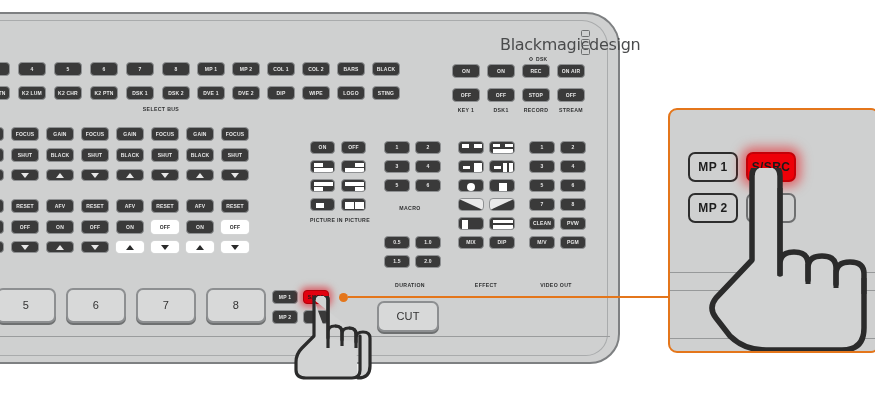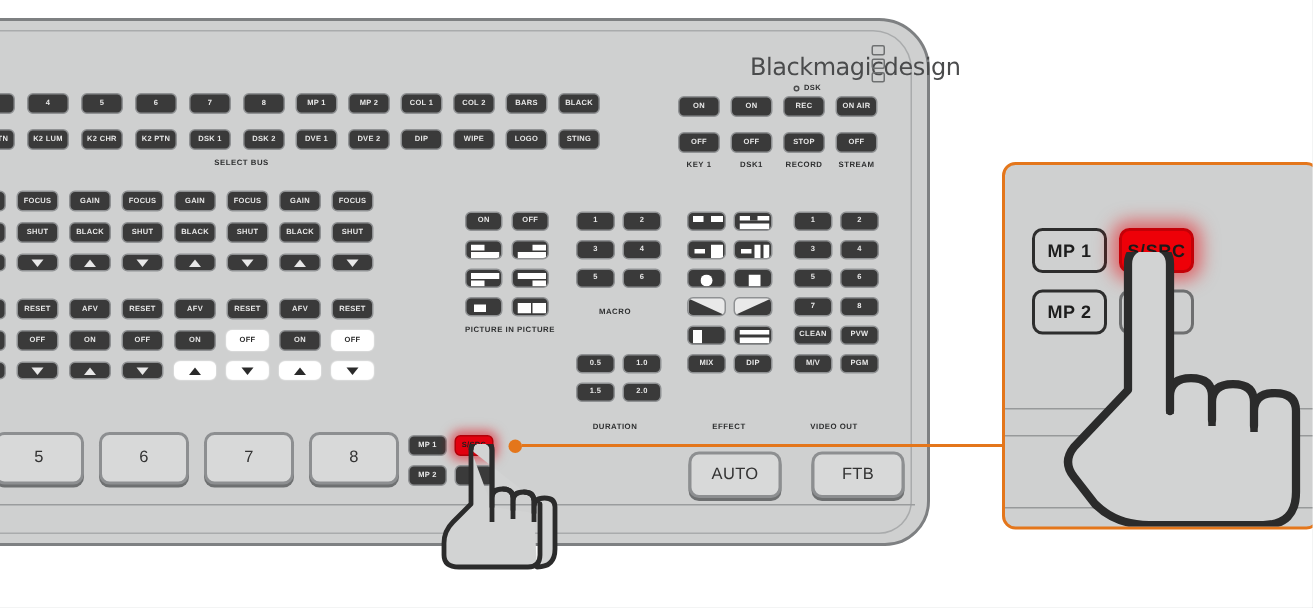--- a/index.html
+++ b/index.html
@@ -449,22 +449,21 @@
       <div class="btn" style="left: 560px; top: 179px; width: 26px; height: 13px;">6</div>
       <div class="btn" style="left: 529px; top: 198px; width: 26px; height: 13px;">7</div>
       <div class="btn" style="left: 560px; top: 198px; width: 26px; height: 13px;">8</div>
       <div class="btn" style="left: 529px; top: 217px; width: 26px; height: 13px;">CLEAN</div>
       <div class="btn" style="left: 560px; top: 217px; width: 26px; height: 13px;">PVW</div>
       <div class="btn" style="left: 529px; top: 236px; width: 26px; height: 13px;">M/V</div>
       <div class="btn" style="left: 560px; top: 236px; width: 26px; height: 13px;">PGM</div>
     </div>
   <div class="cap" style="left:531px; top:282px; width:50px;">VIDEO OUT</div>
 
-  <div class="btn big" style="left:459px; top:301px; width:62px; height:31px;">AUTO</div>
-  <div class="btn big" style="left:541px; top:301px; width:62px; height:31px;">FTB</div>
+  <div class="btn big lit" style="left:377px; top:301px; width:62px; height:31px;">CUT</div>
 
   <svg class="hand" style="left:288px; top:296px;" width="90" height="92" viewBox="0 0 90 92">
     <path d="M26 4 L26 40 L14 52 Q8 58 8 66 L8 74 Q8 82 18 82 L64 82 Q72 82 72 74 L72 40 L72 40
              M26 4 Q26 -2 33 -2 Q40 -2 40 4 L40 42
              M40 42 L40 36 Q40 30 47 30 Q54 30 54 36 L54 44
              M54 44 L54 38 Q54 32 61 32 Q68 32 68 38 L68 46
              M68 46 L68 42 Q68 36 75 36 Q82 36 82 42 L82 70 Q82 82 70 82" fill="#d2d3d3" stroke="#2b2b2b" stroke-width="3.2" stroke-linejoin="round" stroke-linecap="round"></path>
     <path d="M26 4 Q26 -2 33 -2 Q40 -2 40 4 L40 52" fill="none" stroke="#2b2b2b" stroke-width="3.2"></path>
     <path d="M47 30 Q54 30 54 36 L54 50" fill="none" stroke="#2b2b2b" stroke-width="3.2"></path>
     <path d="M61 32 Q68 32 68 38 L68 52" fill="none" stroke="#2b2b2b" stroke-width="3.2"></path>

